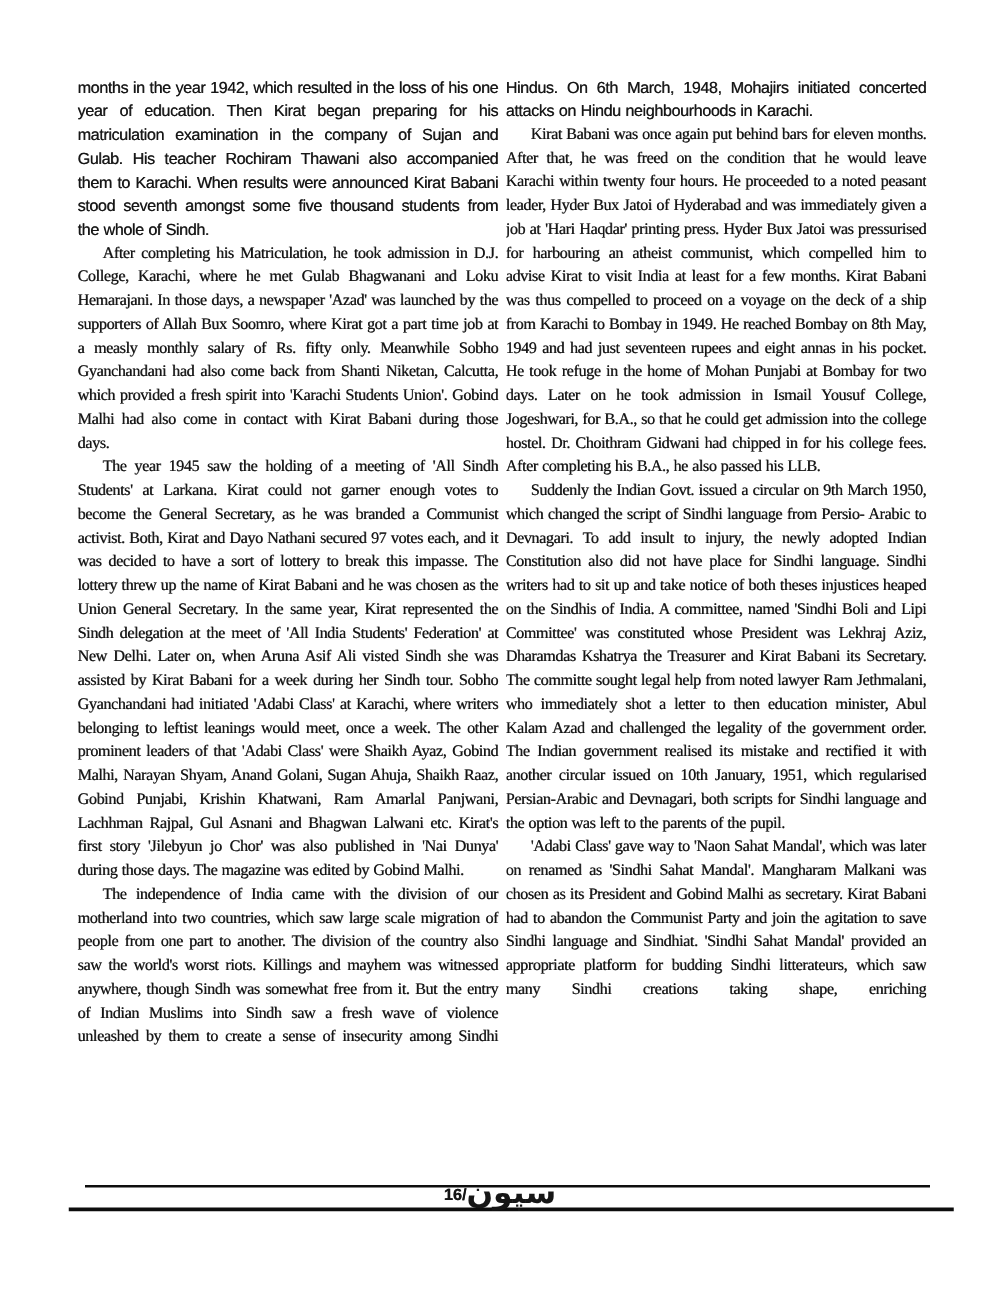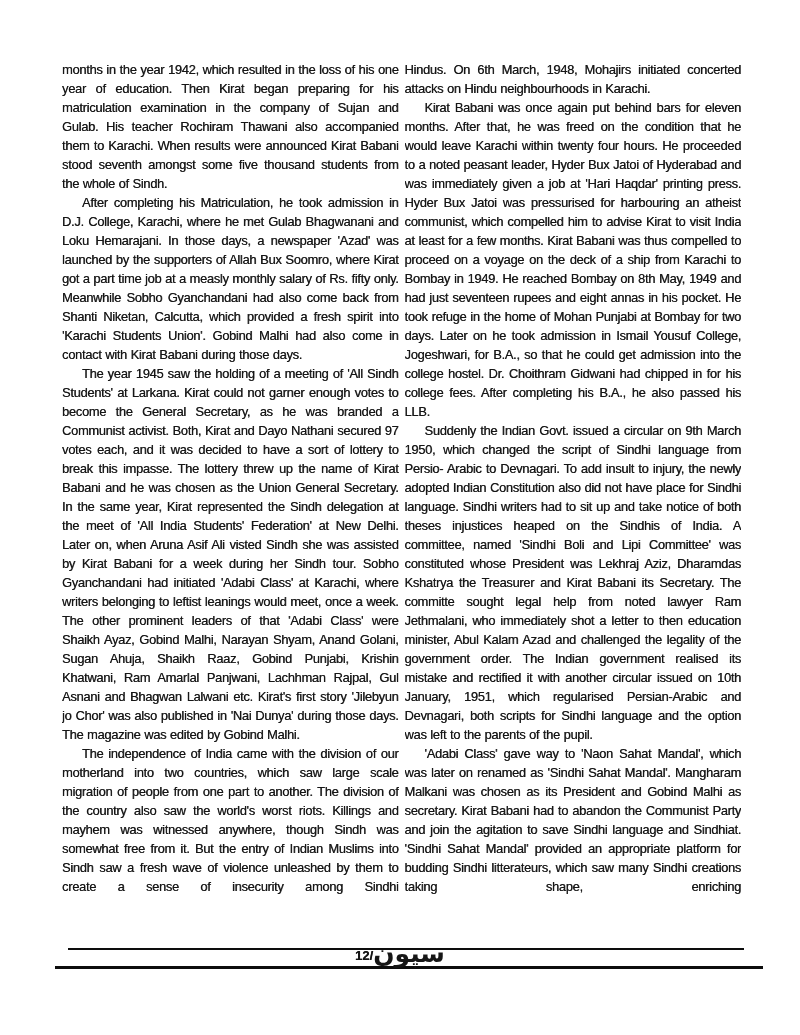--- a/index.html
+++ b/index.html
@@ -27,21 +27,21 @@
   .col p {
     margin: 0;
     font-size: 12.9px;
     line-height: 19px;
     letter-spacing: -0.3px;
     word-spacing: 0.4px;
     text-align: justify;
     color: #161616;
     text-shadow: 0.35px 0 0 rgba(22,22,22,0.75);
   }
-  .col p.ind { text-indent: 20px; }
+  .col p.ind { text-indent: 20px; font-family: Liberation Serif, serif; }
   .col p.jlast { text-align-last: justify; }
   .rule { position: absolute; background: #0d0d0d; }
   .rule-top { left: 68px; top: 948px; width: 676px; height: 2px; }
   .rule-bottom { left: 55px; top: 966px; width: 708px; height: 3px; }
   .footer {
     position: absolute;
     left: 0; top: 943px; width: 800px;
     text-align: center;
     white-space: nowrap;
   }
@@ -79,16 +79,16 @@
       <p class="ind">Suddenly the Indian Govt. issued a circular on 9th March 1950, which changed the script of Sindhi language from Persio- Arabic to Devnagari. To add insult to injury, the newly adopted Indian Constitution also did not have place for Sindhi language. Sindhi writers had to sit up and take notice of both theses injustices heaped on the Sindhis of India. A committee, named 'Sindhi Boli and Lipi Committee' was constituted whose President was Lekhraj Aziz, Dharamdas Kshatrya the Treasurer and Kirat Babani its Secretary. The committe sought legal help from noted lawyer Ram Jethmalani, who immediately shot a letter to then education minister, Abul Kalam Azad and challenged the legality of the government order. The Indian government realised its mistake and rectified it with another circular issued on 10th January, 1951, which regularised Persian-Arabic and Devnagari, both scripts for Sindhi language and the option was left to the parents of the pupil.</p>
       <p class="ind jlast">'Adabi Class' gave way to 'Naon Sahat Mandal', which was later on renamed as 'Sindhi Sahat Mandal'. Mangharam Malkani was chosen as its President and Gobind Malhi as secretary. Kirat Babani had to abandon the Communist Party and join the agitation to save Sindhi language and Sindhiat. 'Sindhi Sahat Mandal' provided an appropriate platform for budding Sindhi litterateurs, which saw many Sindhi creations taking shape, enriching</p>
     </div>
 
   </div>
 
   <div class="rule rule-top"></div>
   <div class="rule rule-bottom"></div>
 
   <div class="footer">
-    <span class="pg">12/</span><span class="mag">سپون</span>
+    <span class="pg">16/</span><span class="mag">سپون</span>
   </div>
 
 </div>
 
 </body></html>

